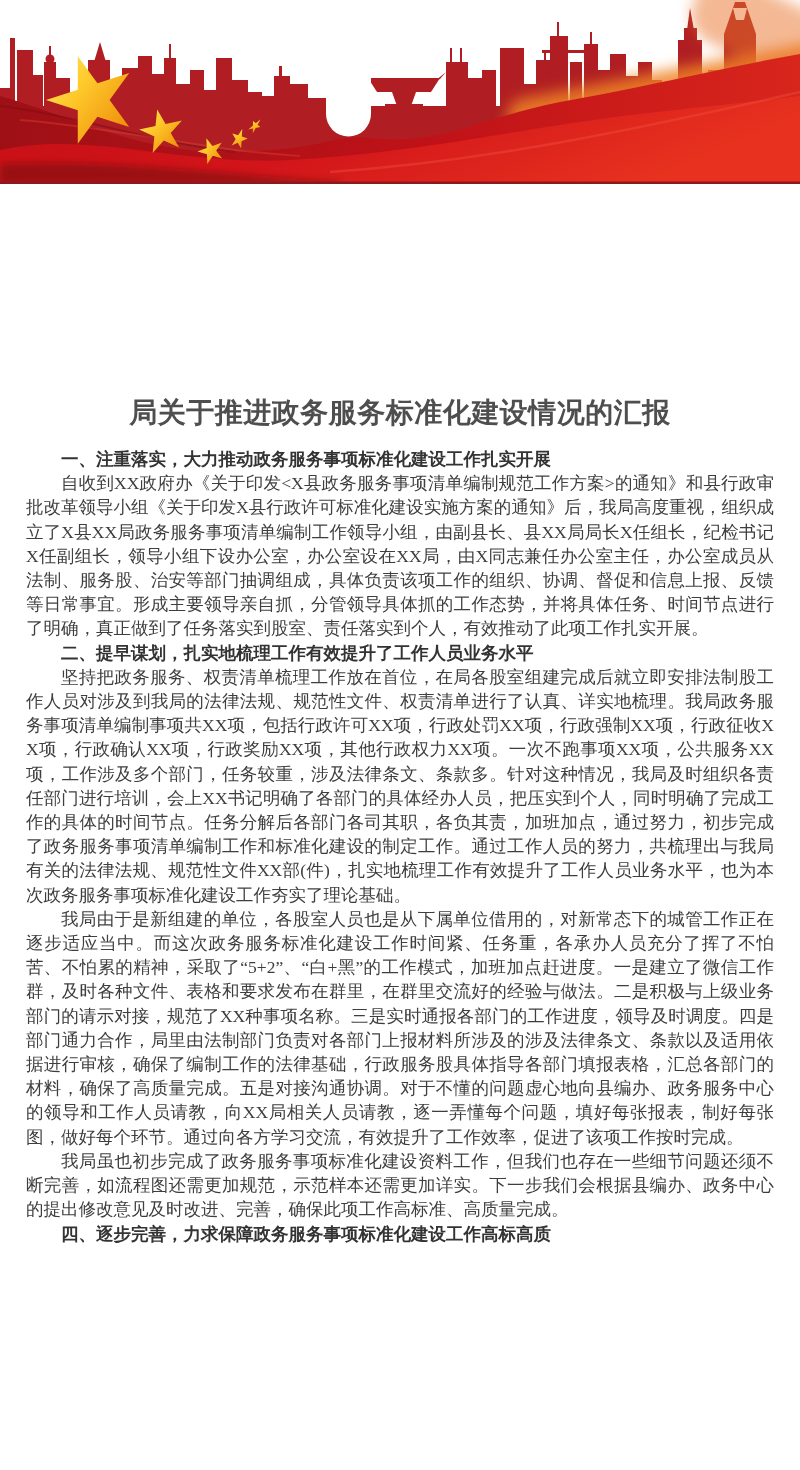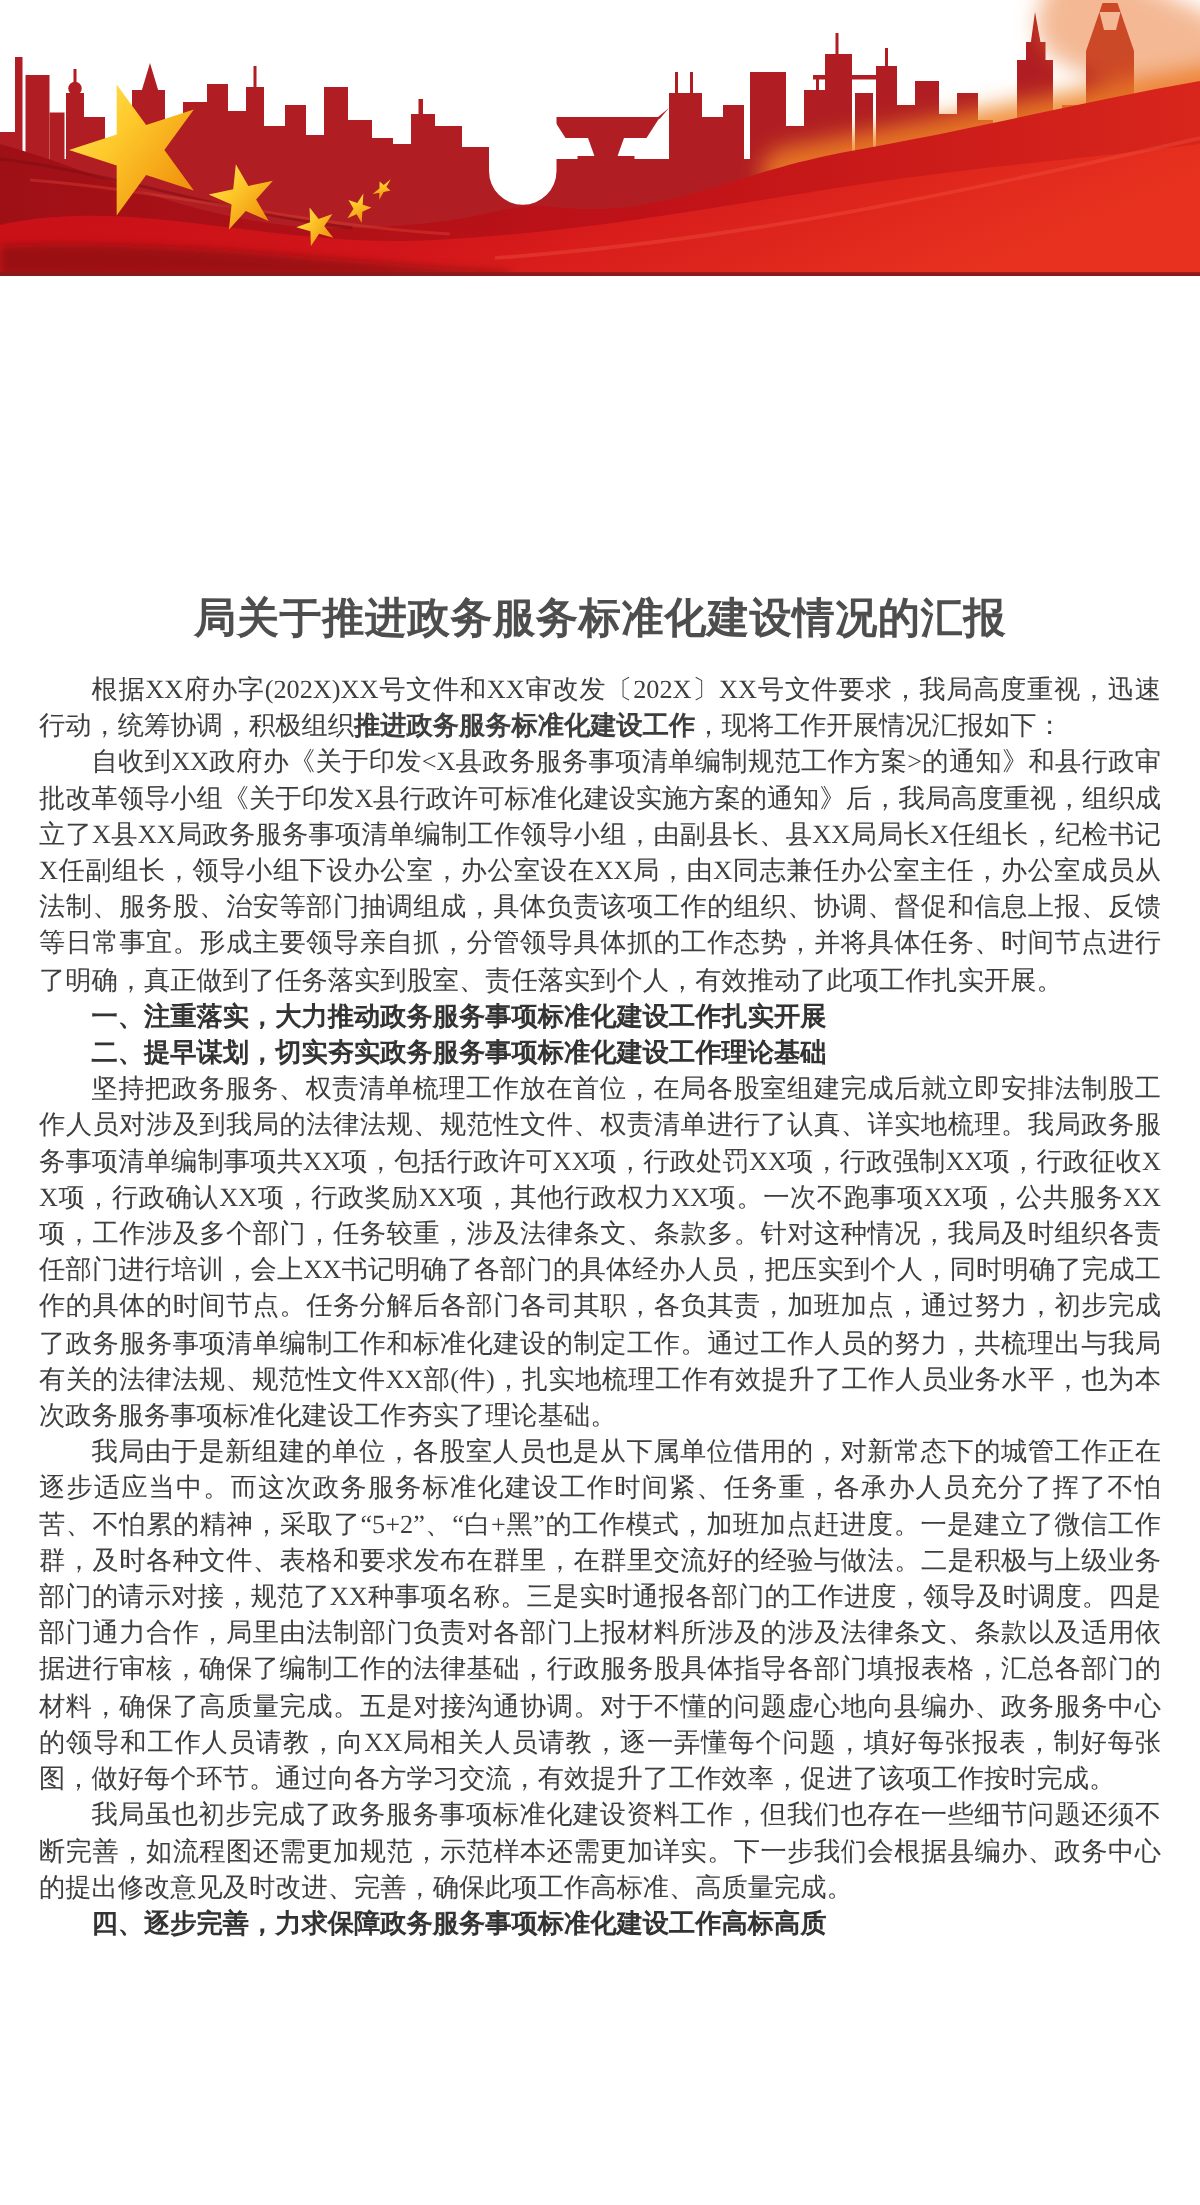--- a/index.html
+++ b/index.html
@@ -149,23 +149,22 @@
       <use href="#star" transform="translate(239,139) rotate(18) scale(8.5,10.5)"></use>
       <use href="#star" transform="translate(255,126) rotate(40) scale(5,8.5)"></use>
     </g>
 
     <rect x="0" y="181.5" width="800" height="2.5" fill="#8c1a1c"></rect>
   </svg>
 
   <h1 class="title">局关于推进政务服务标准化建设情况的汇报</h1>
 
   <div class="doc-body">
-      <p class="para"><span>根据XX府办字(202X)XX号文件和XX审改发〔202X〕XX号文件要求，我局高度重视，迅速行动，统筹协调，积极组织</span><span class="b">推进政务服务标准化建设工作</span><span>，现将工作开展情况汇报如下：</span></p>
+      <p class="para heading"><span>一、注重落实，大力推动政务服务事项标准化建设工作扎实开展</span></p>
       <p class="para"><span>自收到XX政府办《关于印发&lt;X县政务服务事项清单编制规范工作方案&gt;的通知》和县行政审批改革领导小组《关于印发X县行政许可标准化建设实施方案的通知》后，我局高度重视，组织成立了X县XX局政务服务事项清单编制工作领导小组，由副县长、县XX局局长X任组长，纪检书记X任副组长，领导小组下设办公室，办公室设在XX局，由X同志兼任办公室主任，办公室成员从法制、服务股、治安等部门抽调组成，具体负责该项工作的组织、协调、督促和信息上报、反馈等日常事宜。形成主要领导亲自抓，分管领导具体抓的工作态势，并将具体任务、时间节点进行了明确，真正做到了任务落实到股室、责任落实到个人，有效推动了此项工作扎实开展。</span></p>
-      <p class="para heading"><span>一、注重落实，大力推动政务服务事项标准化建设工作扎实开展</span></p>
-      <p class="para heading"><span>二、提早谋划，切实夯实政务服务事项标准化建设工作理论基础</span></p>
+      <p class="para heading"><span>二、提早谋划，扎实地梳理工作有效提升了工作人员业务水平</span></p>
       <p class="para"><span>坚持把政务服务、权责清单梳理工作放在首位，在局各股室组建完成后就立即安排法制股工作人员对涉及到我局的法律法规、规范性文件、权责清单进行了认真、详实地梳理。我局政务服务事项清单编制事项共XX项，包括行政许可XX项，行政处罚XX项，行政强制XX项，行政征收XX项，行政确认XX项，行政奖励XX项，其他行政权力XX项。一次不跑事项XX项，公共服务XX项，工作涉及多个部门，任务较重，涉及法律条文、条款多。针对这种情况，我局及时组织各责任部门进行培训，会上XX书记明确了各部门的具体经办人员，把压实到个人，同时明确了完成工作的具体的时间节点。任务分解后各部门各司其职，各负其责，加班加点，通过努力，初步完成了政务服务事项清单编制工作和标准化建设的制定工作。通过工作人员的努力，共梳理出与我局有关的法律法规、规范性文件XX部(件)，扎实地梳理工作有效提升了工作人员业务水平，也为本次政务服务事项标准化建设工作夯实了理论基础。</span></p>
       <p class="para"><span>我局由于是新组建的单位，各股室人员也是从下属单位借用的，对新常态下的城管工作正在逐步适应当中。而这次政务服务标准化建设工作时间紧、任务重，各承办人员充分了挥了不怕苦、不怕累的精神，采取了“5+2”、“白+黑”的工作模式，加班加点赶进度。一是建立了微信工作群，及时各种文件、表格和要求发布在群里，在群里交流好的经验与做法。二是积极与上级业务部门的请示对接，规范了XX种事项名称。三是实时通报各部门的工作进度，领导及时调度。四是部门通力合作，局里由法制部门负责对各部门上报材料所涉及的涉及法律条文、条款以及适用依据进行审核，确保了编制工作的法律基础，行政服务股具体指导各部门填报表格，汇总各部门的材料，确保了高质量完成。五是对接沟通协调。对于不懂的问题虚心地向县编办、政务服务中心的领导和工作人员请教，向XX局相关人员请教，逐一弄懂每个问题，填好每张报表，制好每张图，做好每个环节。通过向各方学习交流，有效提升了工作效率，促进了该项工作按时完成。</span></p>
       <p class="para"><span>我局虽也初步完成了政务服务事项标准化建设资料工作，但我们也存在一些细节问题还须不断完善，如流程图还需更加规范，示范样本还需更加详实。下一步我们会根据县编办、政务中心的提出修改意见及时改进、完善，确保此项工作高标准、高质量完成。</span></p>
       <p class="para heading"><span>四、逐步完善，力求保障政务服务事项标准化建设工作高标高质</span></p>
     </div>
 
 </div>
 
 </body></html>

